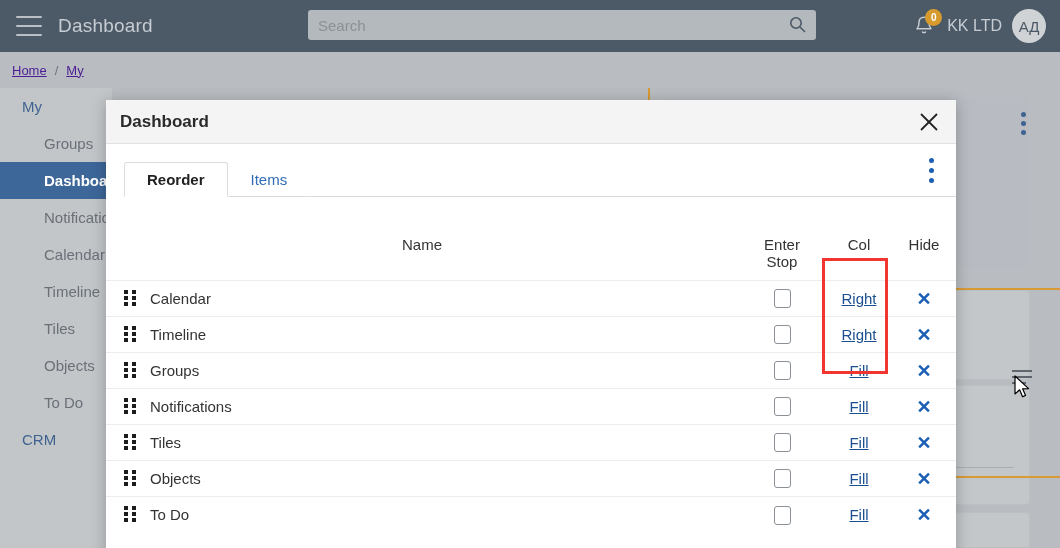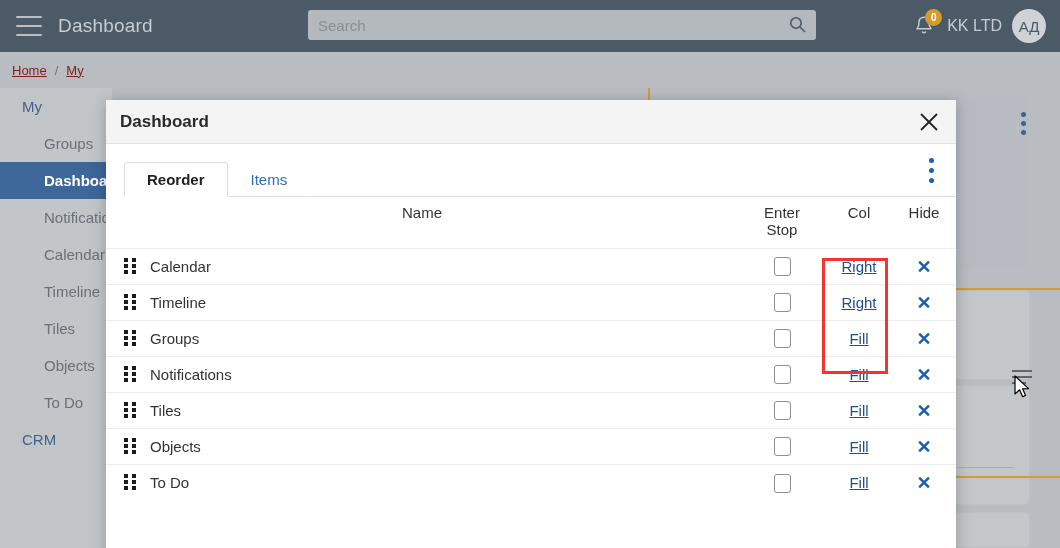--- a/index.html
+++ b/index.html
@@ -52,21 +52,21 @@
   }
 
   
   .page-bg { position: absolute; left:0; top: 52px; width: 1060px; height: 496px; background: #b9bdc1; }
 
   .breadcrumb {
     position: absolute; left: 0; top: 52px; width: 1060px; height: 36px;
     display: flex; align-items: center; padding-left: 12px; gap: 8px;
     background: #b9bdc1; font-size: 13px;
   }
-  .breadcrumb a { color: #7f1d1d; text-decoration: underline; }
+  .breadcrumb a { color: #4c1d95; text-decoration: underline; }
   .breadcrumb .sep { color: #6b7480; }
 
   .sidebar {
     position: absolute; left: 0; top: 88px; width: 112px; height: 460px;
     background: #c3c6c9;
   }
   .menu-title { font-size: 21px; color: #545b63; padding: 12px 0 8px 14px; }
   .side-group { font-size: 15px; color: #3f6390; padding: 10px 0 10px 22px; }
   .side-item { font-size: 15px; color: #6a7078; padding: 10px 0 10px 44px; white-space: nowrap; }
   .side-item.active { background: #3d6699; color: #ffffff; font-weight: bold; }
@@ -134,21 +134,21 @@
     border-radius: 3px 3px 0 0;
   }
   .tabs-filler { flex: 1; border-bottom: 1px solid #dbdbdb; height: 100%; position: relative; top: 1px; }
   .kebab-modal {
     position: absolute; right: 22px; top: 14px;
     display: flex; flex-direction: column; gap: 5px; cursor: pointer;
   }
   .kebab-modal i { display:block; width: 5px; height: 5px; border-radius: 50%; background: #1b5fb5; }
 
   
-  table.reorder { width: 100%; border-collapse: collapse; table-layout: fixed; }
+  table.reorder { width: 100%; border-collapse: collapse; table-layout: fixed; margin-top: 32px; }
   table.reorder th {
     font-weight: normal; font-size: 15px; color: #333333;
     padding: 8px 0 10px 0; vertical-align: top; text-align: center;
   }
   th.col-name { text-align: left; padding-left: 36px; }
   table.reorder td {
     border-top: 1px solid #ececec; height: 36px; font-size: 15px; color: #333333;
     text-align: center;
   }
   td.col-name { text-align: left; padding-left: 18px; }

